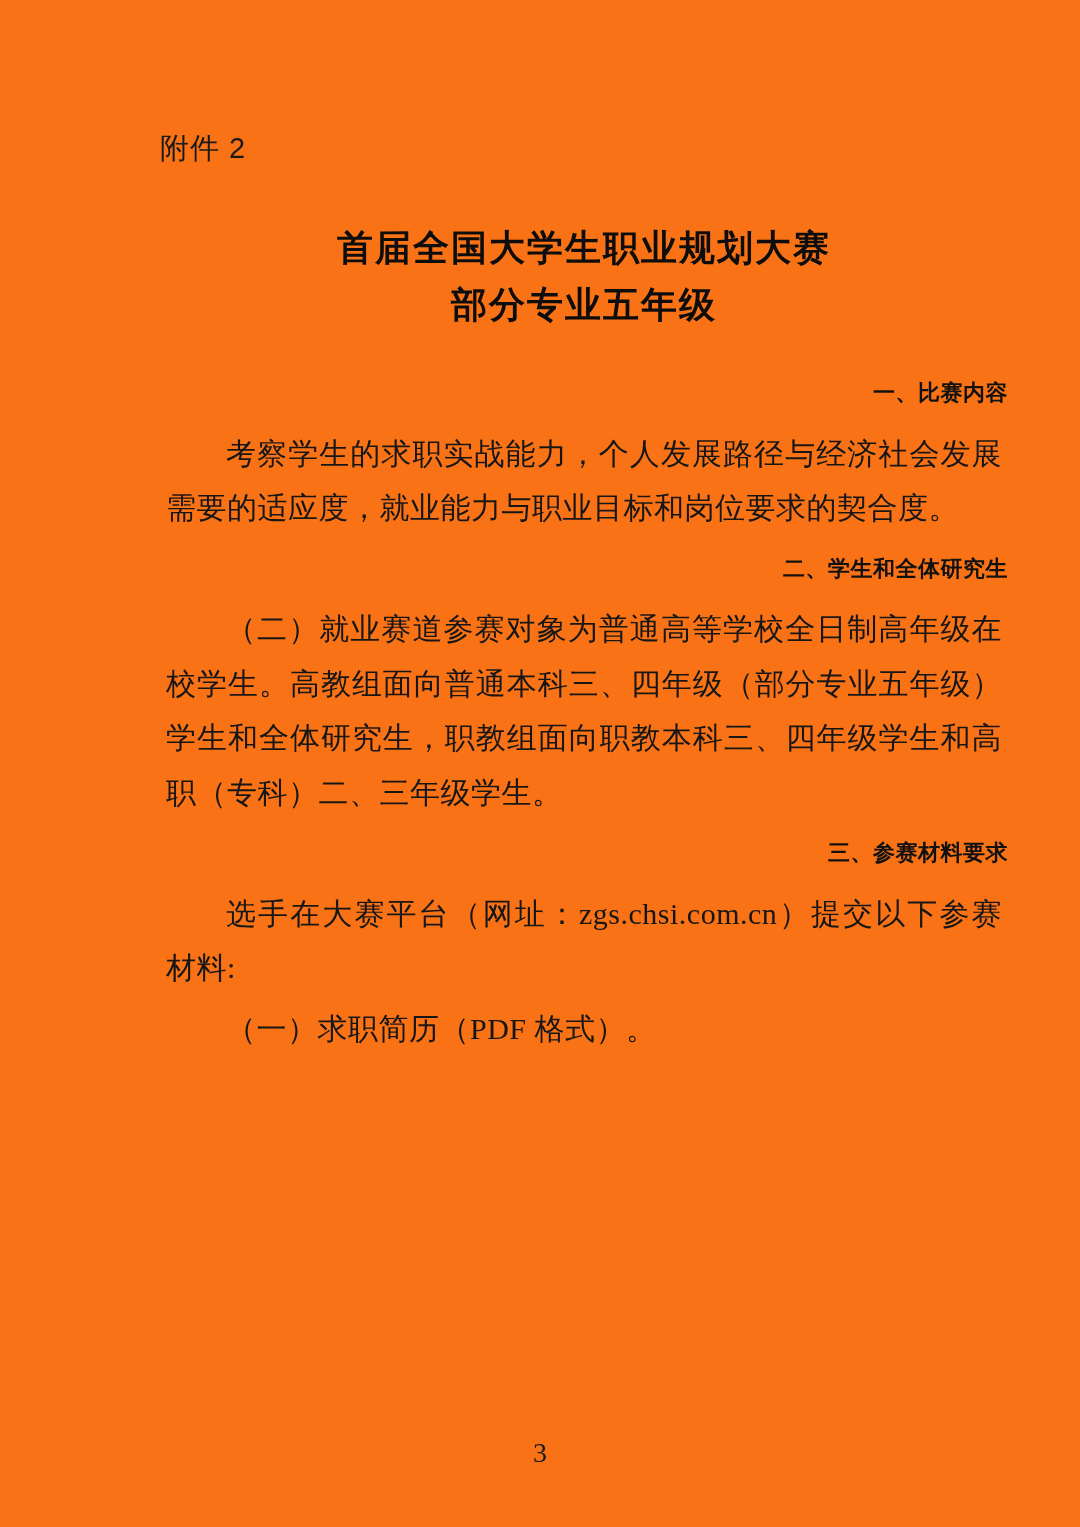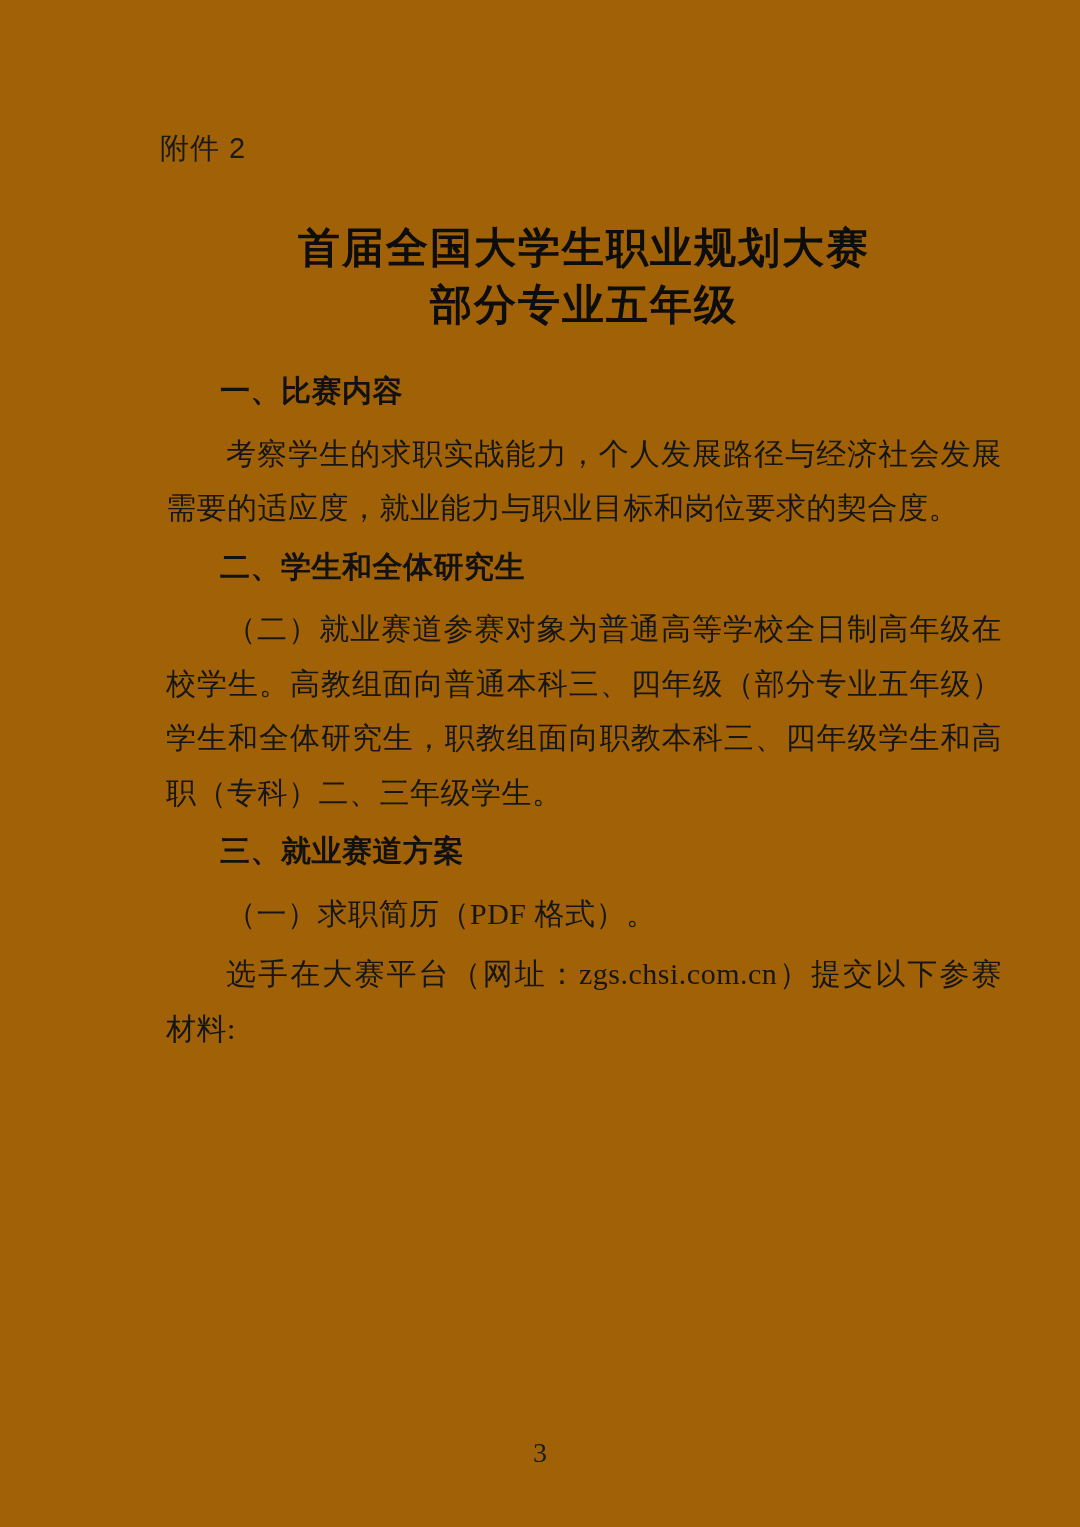--- a/index.html
+++ b/index.html
@@ -8,55 +8,56 @@
     height: 1527px;
     background: #ffffff;
     color: #161616;
     font-family: "Liberation Serif", "DejaVu Serif", serif;
     position: relative;
     overflow: hidden;
   }
   .page {
     width: 1080px;
     height: 1527px;
-    background: #a16207;
+    background: #f97316;
     position: relative;
     box-sizing: border-box;
     padding: 126px 72px 0 160px;
   }
   .attachment-label {
     font-family: "Liberation Sans", "DejaVu Sans", sans-serif;
     font-size: 29px;
     line-height: 44px;
     letter-spacing: 1px;
     color: #1a1a1a;
   }
   .doc-title {
     margin: 50px 0 32px 0;
     text-align: center;
     font-family: "Liberation Serif", "DejaVu Serif", serif;
     font-weight: bold;
-    font-size: 42px;
+    font-size: 36px;
     line-height: 57px;
     letter-spacing: 2px;
     color: #0d0d0d;
   }
   .doc-body {
     font-size: 30px;
     line-height: 54.5px;
     letter-spacing: 0.5px;
   }
   .section-heading {
     margin: 0;
-    font-family: Liberation Mono, monospace;
+    font-family: Liberation Serif, serif;
     font-weight: bold;
-    font-size: 30px;
+    font-size: 22px;
     line-height: 54.5px;
     text-indent: 2em;
     color: #111111;
+    text-align: right;
   }
   .body-para {
     margin: 6px;
     font-family: "Liberation Serif", "DejaVu Serif", serif;
     font-size: 30px;
     line-height: 54.5px;
     text-indent: 2em;
     text-align: justify;
     text-justify: inter-character;
     color: #161616;
@@ -85,21 +86,21 @@
   </h1>
 
   <div class="doc-body">
 
     <h2 class="section-heading">一、比赛内容</h2>
     <p class="body-para">考察学生的求职实战能力，个人发展路径与经济社会发展需要的适应度，就业能力与职业目标和岗位要求的契合度。</p>
 
     <h2 class="section-heading">二、学生和全体研究生</h2>
     <p class="body-para">（二）就业赛道参赛对象为普通高等学校全日制高年级在校学生。高教组面向普通本科三、四年级（部分专业五年级）学生和全体研究生，职教组面向职教本科三、四年级学生和高职（专科）二、三年级学生。</p>
 
-    <h2 class="section-heading">三、就业赛道方案</h2>
+    <h2 class="section-heading">三、参赛材料要求</h2>
+    <p class="body-para">选手在大赛平台（网址：zgs.chsi.com.cn）提交以下参赛材料:</p>
     <p class="body-para">（一）求职简历（PDF 格式）。</p>
-    <p class="body-para">选手在大赛平台（网址：zgs.chsi.com.cn）提交以下参赛材料:</p>
 
   </div>
 
   <div class="page-number">3</div>
 
 </div>
 
 </body></html>

